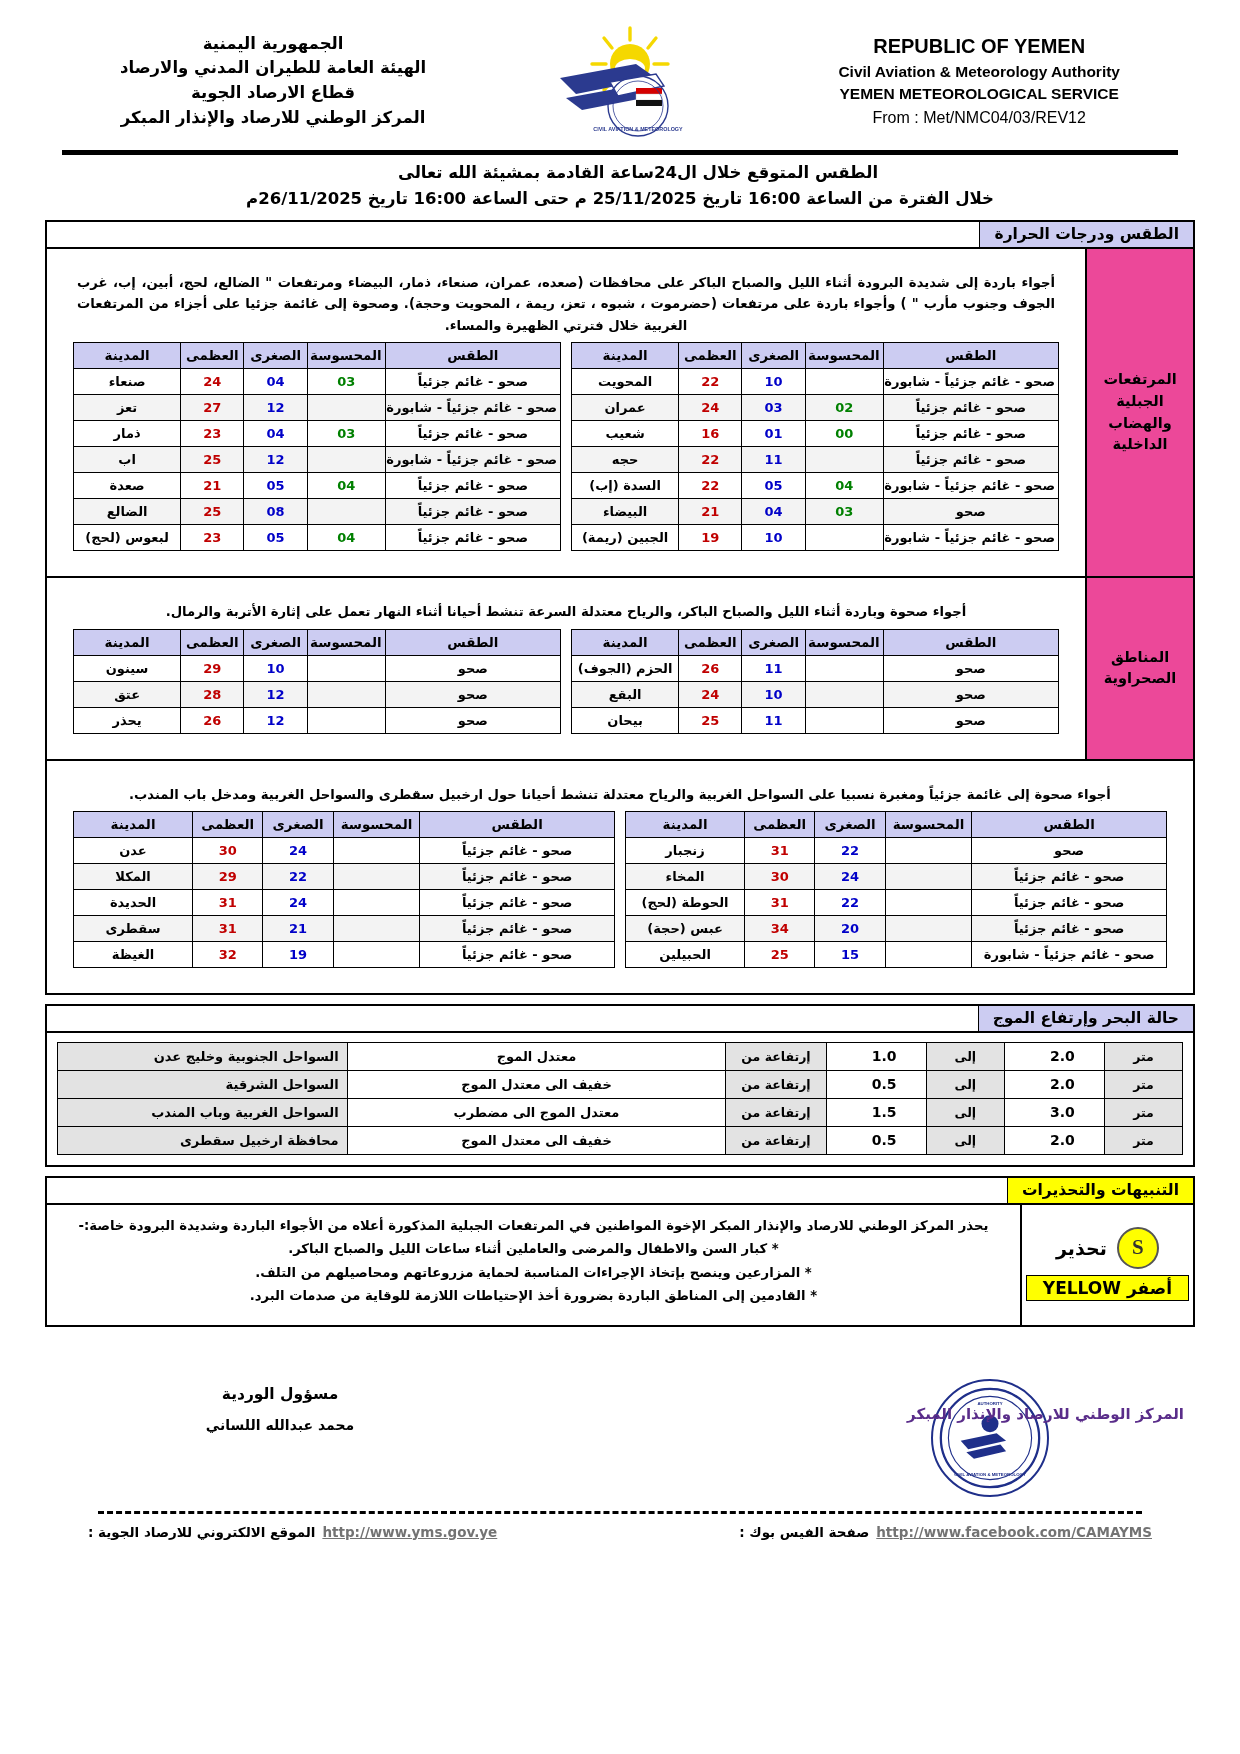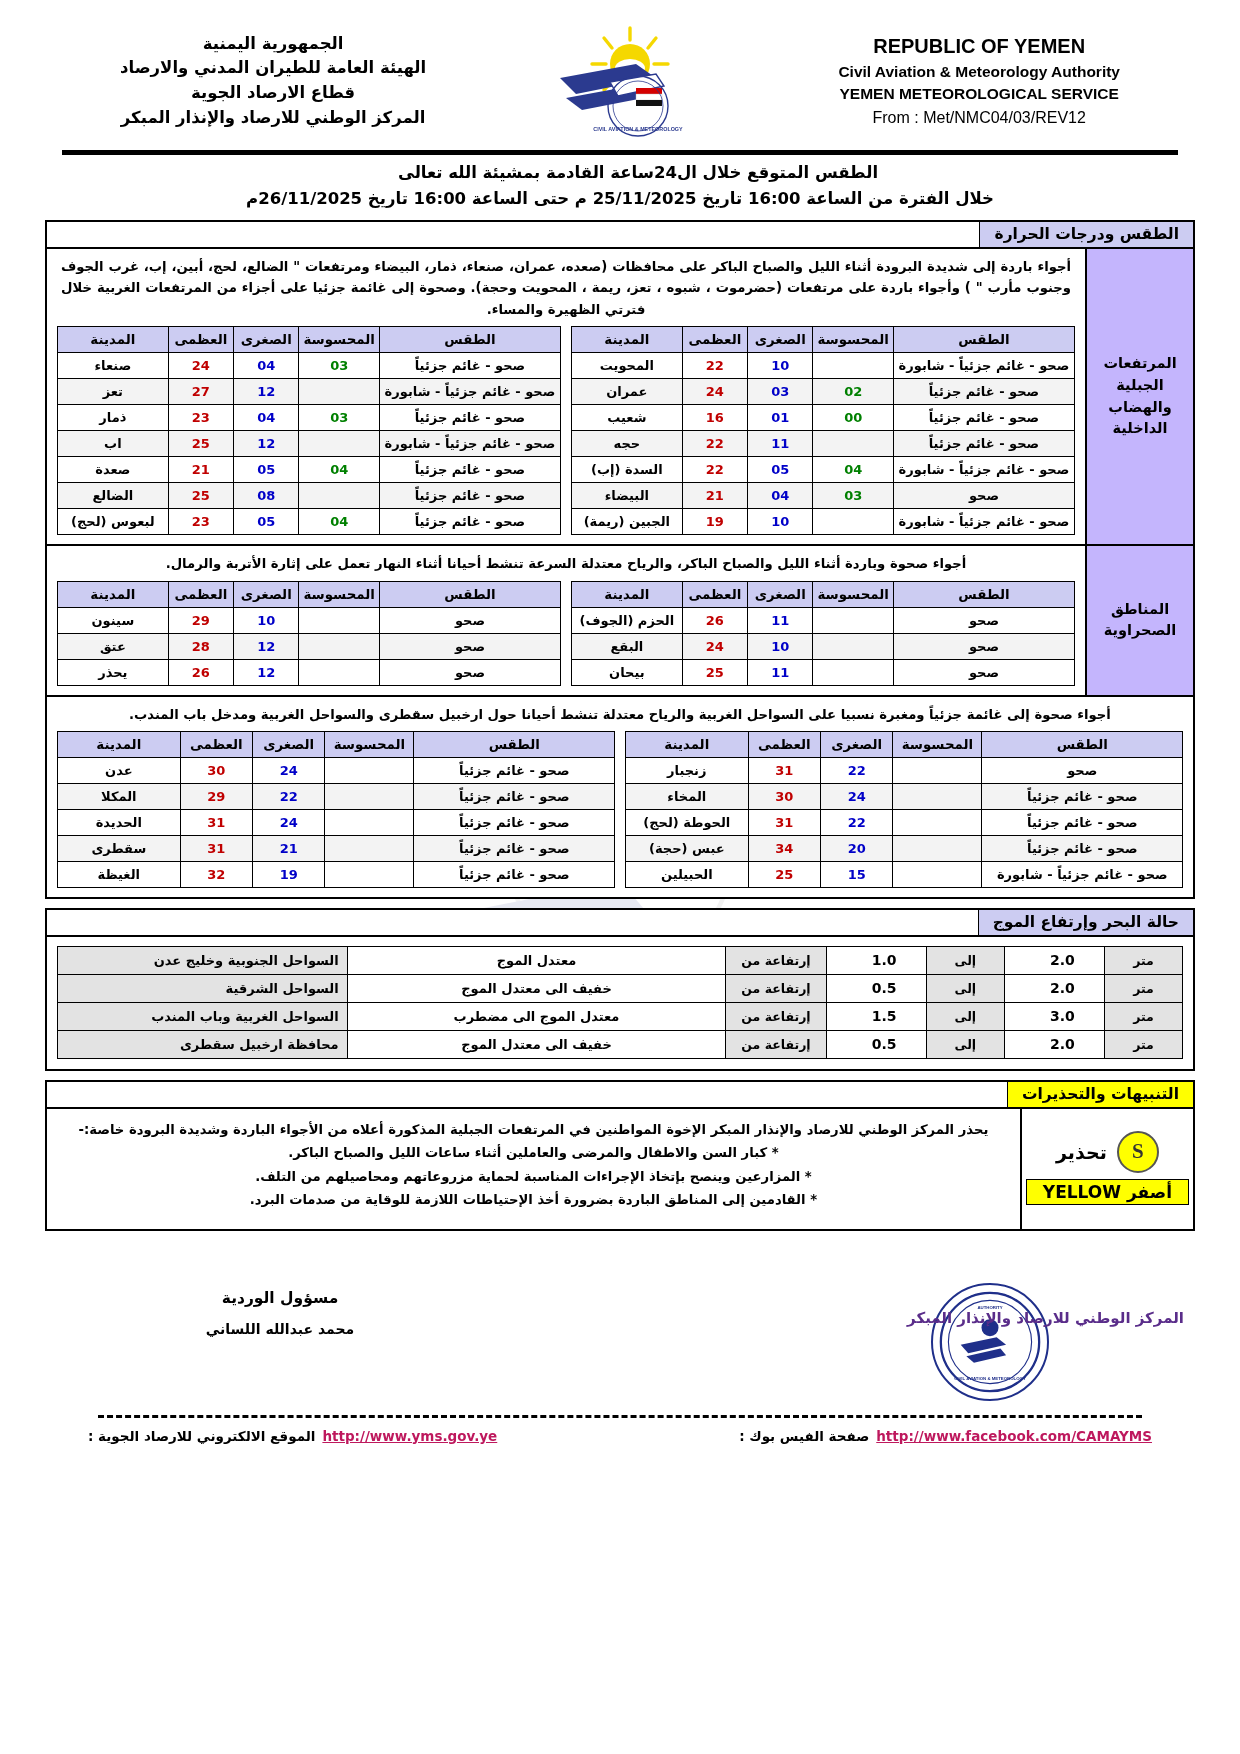--- a/index.html
+++ b/index.html
@@ -64,29 +64,29 @@
     padding:3px 14px 4px 14px;
     border-left:1.5px solid #000;
     min-width:180px; text-align:center;
   }
   .sec-headbar.yellow .lbl { background:#ffff00; }
 
   
   .sec-body { display:flex; flex-direction:row; }
   .sec-side {
     flex:0 0 108px;
-    background:#c4b5fd;
+    background:#ec4899;
     border-left:2.5px solid #000;
     display:flex; align-items:center; justify-content:center;
     text-align:center;
     font-weight:bold; font-size:14.5px;
     line-height:1.5;
     padding:16px 3px;
   }
-  .sec-main { flex:1 1 auto; padding:0; }
+  .sec-main { flex:1 1 auto; padding:16px; }
   .sec-desc {
     font-size:13.2px; font-weight:bold; line-height:1.62;
     padding:7px 14px 6px 14px; text-align:center;
   }
   .sec-desc.j { text-align:justify; text-align-last:center; }
 
   
   .dual { display:flex; gap:10px; padding:0 10px 9px 10px; }
   table.wx { border-collapse:collapse; width:50%; table-layout:fixed;
              border:1.6px solid #000; }
@@ -164,21 +164,21 @@
     display:flex; align-items:center; justify-content:center;
     margin:0 auto;
   }
   .stamp:after {
     content:""; position:absolute; inset:7px;
     border:1.5px solid #1f2f8a; border-radius:50%;
   }
   .dashline { margin:14px 28px 0 28px; border-top:3px dashed #000; }
   .links { display:flex; justify-content:space-between; padding:10px 18px 0 18px;
            font-size:13.5px; font-weight:bold; }
-  .links a { color:#be185d; text-decoration:underline; }
+  .links a { color:#737373; text-decoration:underline; }
   .links .seg { display:flex; gap:7px; align-items:baseline; direction:rtl; }
   .links .seg .u { direction:ltr; }
 
   
   .wm {
     position:absolute; left:50%; top:640px; transform:translateX(-50%);
     width:430px; height:430px; opacity:.10; pointer-events:none; z-index:0;
   }
   .frame, .masthead, .title-block, .footer { position:relative; z-index:1; }
 </style>

